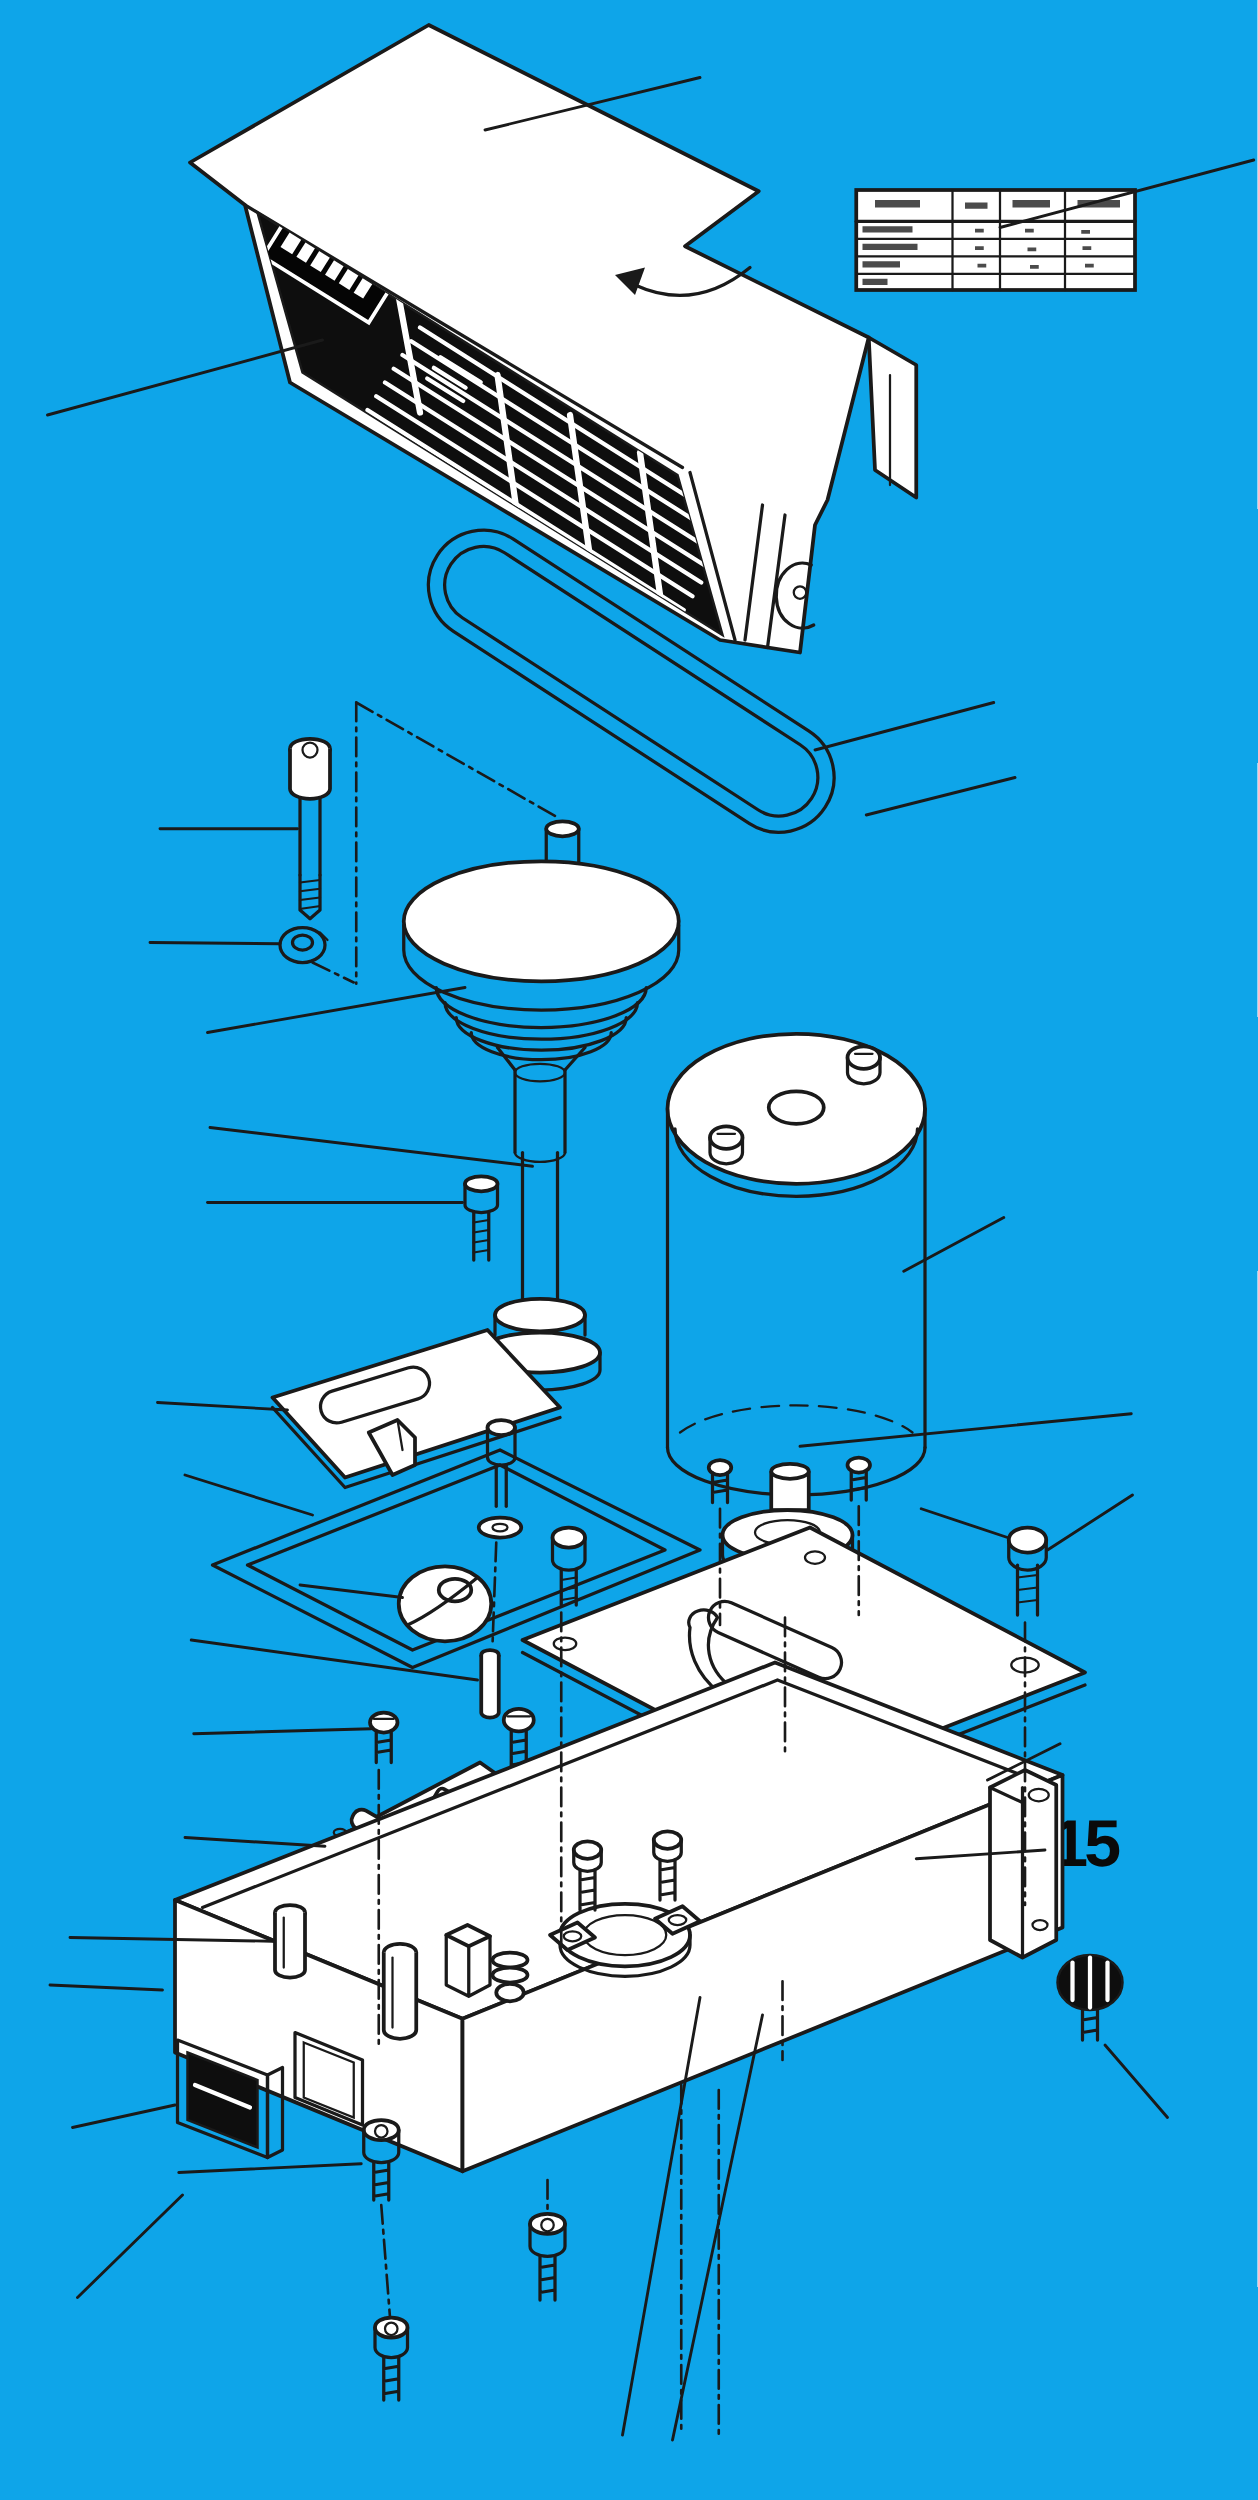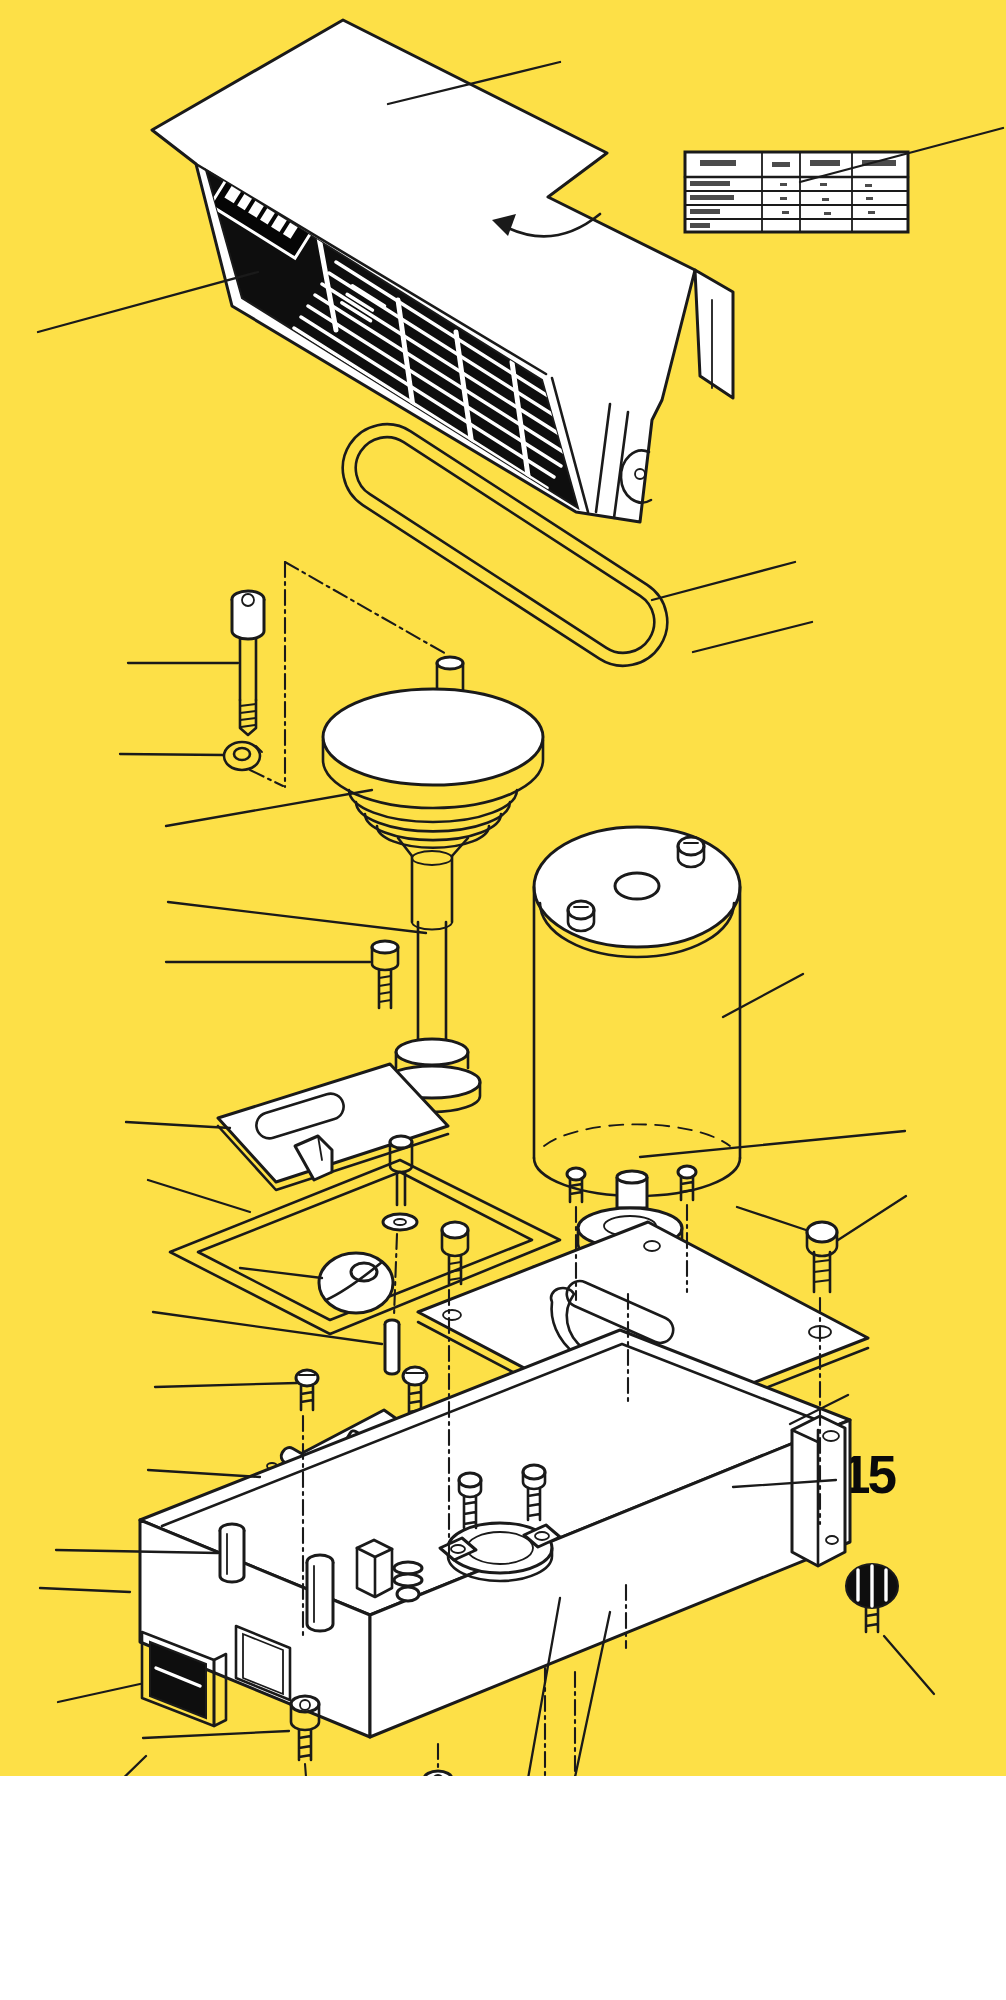--- a/index.html
+++ b/index.html
@@ -1,16 +1,16 @@
 <!DOCTYPE html>
 <html><head>
 <meta charset="utf-8">
 <style>
   html,body{margin:0;padding:0;background:#ffffff;}
-  .page{position:relative;width:1006px;height:1776px;background:#fde047;overflow:hidden;}
+  .page{position:relative;width:1006px;height:2000px;background:#0ea5e9;overflow:hidden;}
   svg{display:block;}
   .o{fill:#ffffff;stroke:#1a1a1a;stroke-width:3;stroke-linejoin:round;}
   .ln{fill:none;stroke:#1a1a1a;stroke-width:2.6;stroke-linecap:round;stroke-linejoin:round;}
   .th{fill:none;stroke:#1a1a1a;stroke-width:1.8;stroke-linecap:round;}
   .lead{fill:none;stroke:#1a1a1a;stroke-width:2.3;stroke-linecap:round;}
   .dd{fill:none;stroke:#1a1a1a;stroke-width:2.1;stroke-dasharray:15 5 3 5;stroke-linecap:round;}
   .dark{fill:#0e0e0e;stroke:#1a1a1a;stroke-width:2;}
   .wt{stroke:#ffffff;stroke-width:3.4;stroke-linecap:round;fill:none;}
   .wt2{stroke:#ffffff;stroke-width:5;stroke-linecap:round;fill:none;}
   .smudge{fill:#2b2b2b;opacity:.85;}

